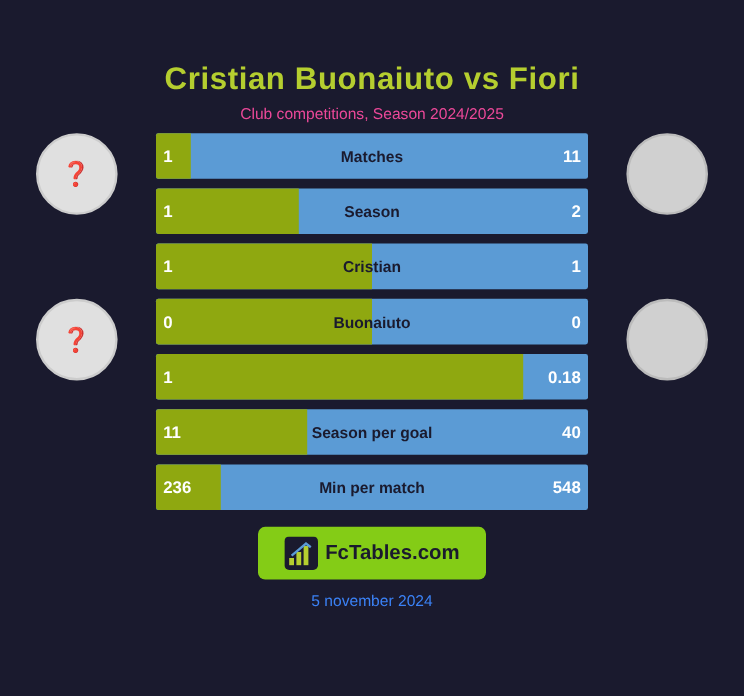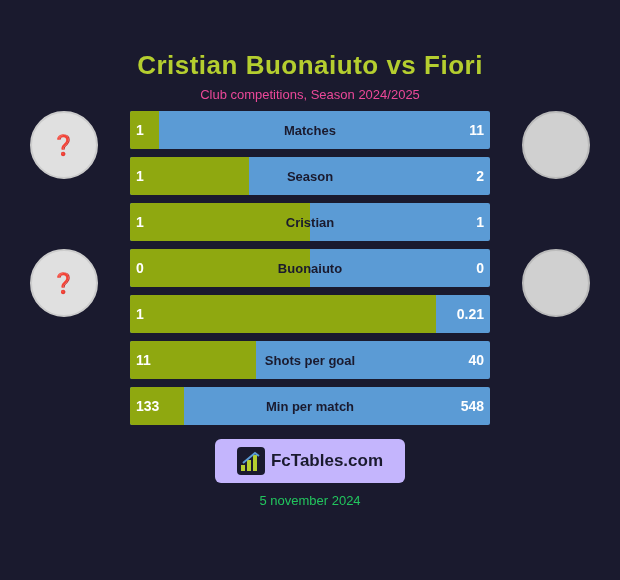--- a/index.html
+++ b/index.html
@@ -162,41 +162,41 @@
       position: absolute;
       right: 6px;
       color: white;
       font-size: 14px;
       font-weight: bold;
       z-index: 4;
     }
 
     .logo-area {
       margin-top: 14px;
-      background: #c4b5fd;
+      background: #84cc16;
       border-radius: 6px;
       padding: 8px 22px;
       display: flex;
       align-items: center;
       gap: 6px;
     }
 
     .logo-icon {
       width: 28px;
       height: 28px;
     }
 
     .logo-text {
       font-size: 17px;
       font-weight: bold;
       color: #1a1a2e;
     }
 
     .footer-date {
-      color: #22c55e;
+      color: #3b82f6;
       font-size: 13px;
       margin-top: 10px;
       text-align: center;
     }
   </style>
 </head>
 <body>
 
 <div class="card">
 
@@ -254,38 +254,38 @@
             <span class="bar-label">Buonaiuto</span>
             <span class="bar-value-left">0</span>
             <span class="bar-value-right">0</span>
           </div>
         </div>
         <div class="bar-row">
           <div class="bar-wrapper">
             <div class="bar-bg"></div>
             <div class="bar-left-fill" style="width: 85%;"></div>
             <span class="bar-value-left">1</span>
-            <span class="bar-value-right">0.21</span>
+            <span class="bar-value-right">0.18</span>
           </div>
         </div>
         <div class="bar-row">
           <div class="bar-wrapper">
             <div class="bar-bg"></div>
             <div class="bar-left-fill" style="width: 35%;"></div>
-            <span class="bar-label">Shots per goal</span>
+            <span class="bar-label">Season per goal</span>
             <span class="bar-value-left">11</span>
             <span class="bar-value-right">40</span>
           </div>
         </div>
         <div class="bar-row">
           <div class="bar-wrapper">
             <div class="bar-bg"></div>
             <div class="bar-left-fill" style="width: 15%;"></div>
             <span class="bar-label">Min per match</span>
-            <span class="bar-value-left">133</span>
+            <span class="bar-value-left">236</span>
             <span class="bar-value-right">548</span>
           </div>
         </div>
       </div>
 
   </div>
 
   <div class="logo-area">
     <svg class="logo-icon" viewBox="0 0 28 28" fill="none" xmlns="http://www.w3.org/2000/svg">
       <rect width="28" height="28" rx="4" fill="#1a1a2e"></rect>

